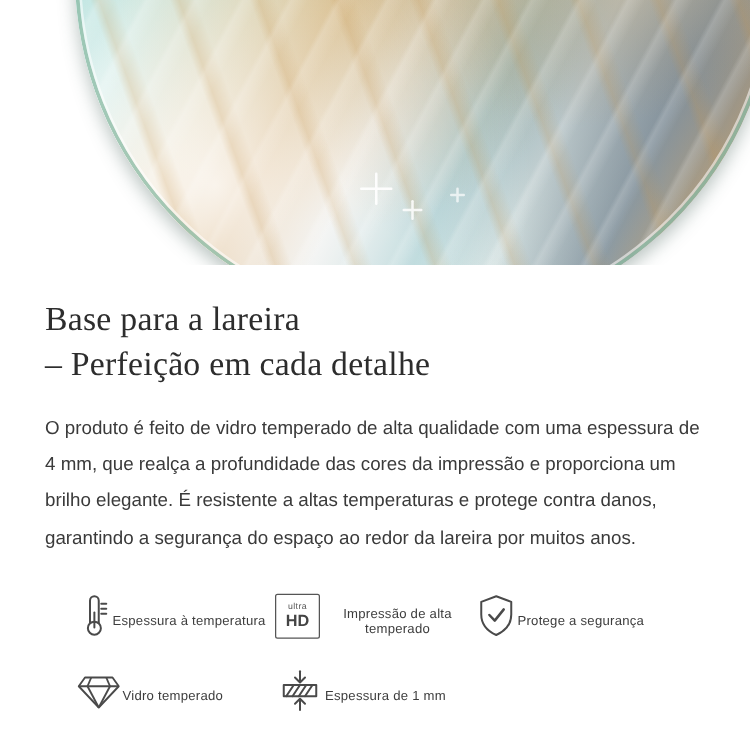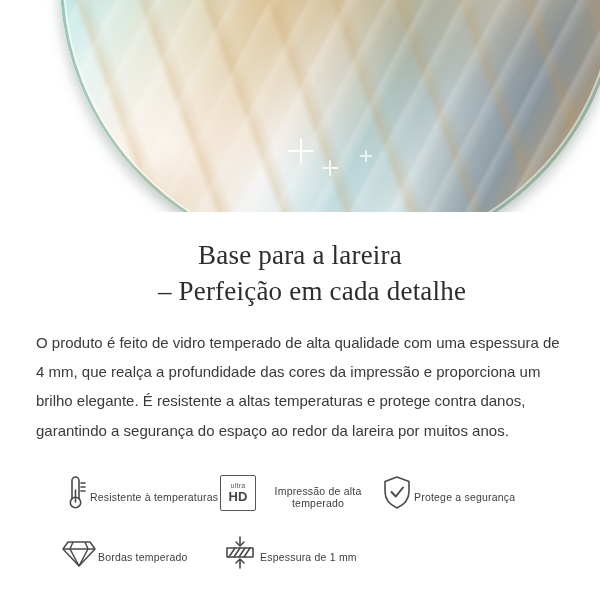--- a/index.html
+++ b/index.html
@@ -110,23 +110,22 @@
     padding: 26px 36px 0 36px;
   }
   h1.headline {
     font-family: "Liberation Serif", serif;
     font-weight: 400;
     font-size: 27px;
     line-height: 1.33;
     color: #2d2d2d;
     margin: 0 0 18px 0;
     letter-spacing: 0.2px;
-    text-align: center;
-  }
-  h1.headline .line2 { display: block; margin-left: 24px; }
+  }
+  h1.headline .line2 { display: block; }
 
   p.body-text {
     font-family: "Liberation Sans", sans-serif;
     font-size: 15px;
     line-height: 1.95;
     color: #3a3a3a;
     margin: 0;
     max-width: 536px;
   }
 
@@ -201,21 +200,21 @@
         <div class="feature-icon">
           <svg width="30" height="40" viewBox="0 0 30 40" fill="none" stroke="#4a4a4a" stroke-width="1.6" stroke-linecap="round">
             <path d="M12 25.5V7.5a3.5 3.5 0 0 1 7 0v18"></path>
             <circle cx="15.5" cy="29.5" r="5.2"></circle>
             <line x1="15.5" y1="17" x2="15.5" y2="29"></line>
             <line x1="21" y1="10" x2="25" y2="10"></line>
             <line x1="21" y1="14" x2="25" y2="14"></line>
             <line x1="21" y1="18" x2="25" y2="18"></line>
           </svg>
         </div>
-        <div class="feature-label">Resistente à temperaturas</div>
+        <div class="feature-label">Espessura à temperatura</div>
       </div>
 
       <div class="feature">
         <div class="feature-icon">
           <div class="ultrahd">
             <span class="u1">ultra</span>
             <span class="u2">HD</span>
           </div>
         </div>
         <div class="feature-label">Impressão de alta temperado</div>
@@ -235,21 +234,21 @@
         <div class="feature-icon">
           <svg width="38" height="34" viewBox="0 0 38 34" fill="none" stroke="#4a4a4a" stroke-width="1.5" stroke-linejoin="round">
             <path d="M8 6 H30 L35 13 L19 30 L3 13 Z"></path>
             <line x1="3" y1="13" x2="35" y2="13"></line>
             <line x1="13" y1="6" x2="10" y2="13"></line>
             <line x1="25" y1="6" x2="28" y2="13"></line>
             <line x1="10" y1="13" x2="19" y2="30"></line>
             <line x1="28" y1="13" x2="19" y2="30"></line>
           </svg>
         </div>
-        <div class="feature-label">Bordas temperado</div>
+        <div class="feature-label">Vidro temperado</div>
       </div>
 
 
       <div class="feature">
         <div class="feature-icon">
           <svg width="40" height="38" viewBox="0 0 40 38" fill="none" stroke="#4a4a4a" stroke-width="1.6" stroke-linecap="round" stroke-linejoin="round">
             <line x1="20" y1="3" x2="20" y2="11"></line>
             <polyline points="16,8 20,12 24,8"></polyline>
             <rect x="7" y="14" width="26" height="9"></rect>
             <line x1="9" y1="23" x2="15" y2="14"></line>

